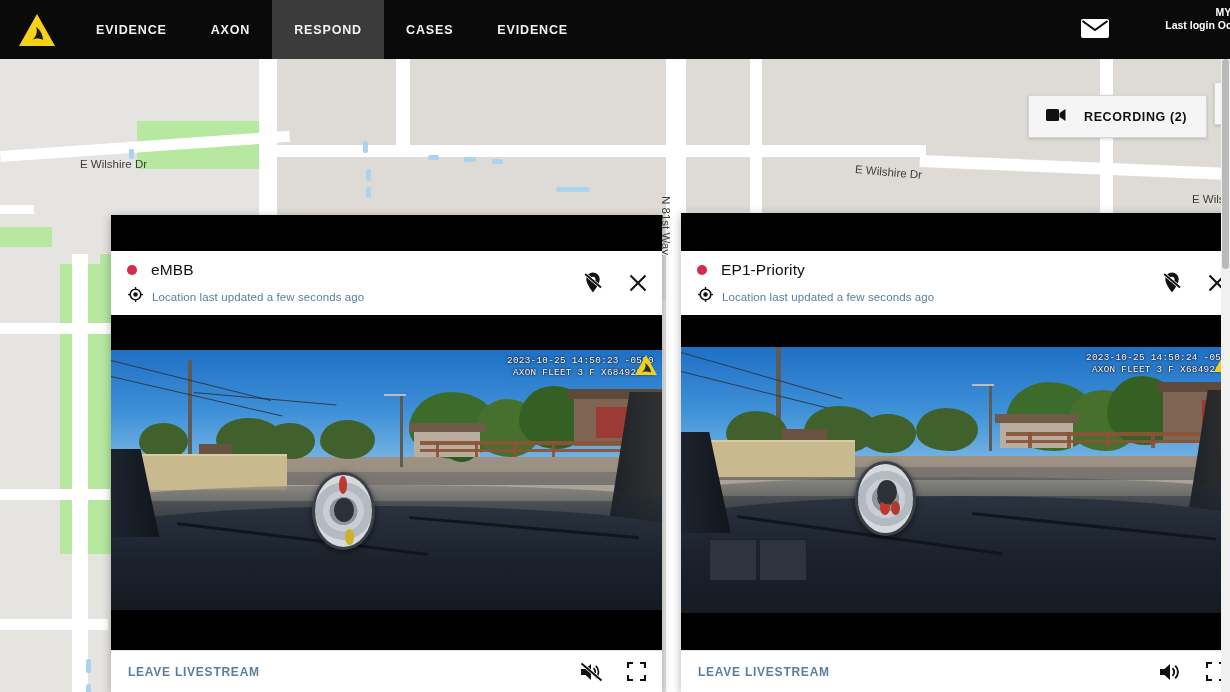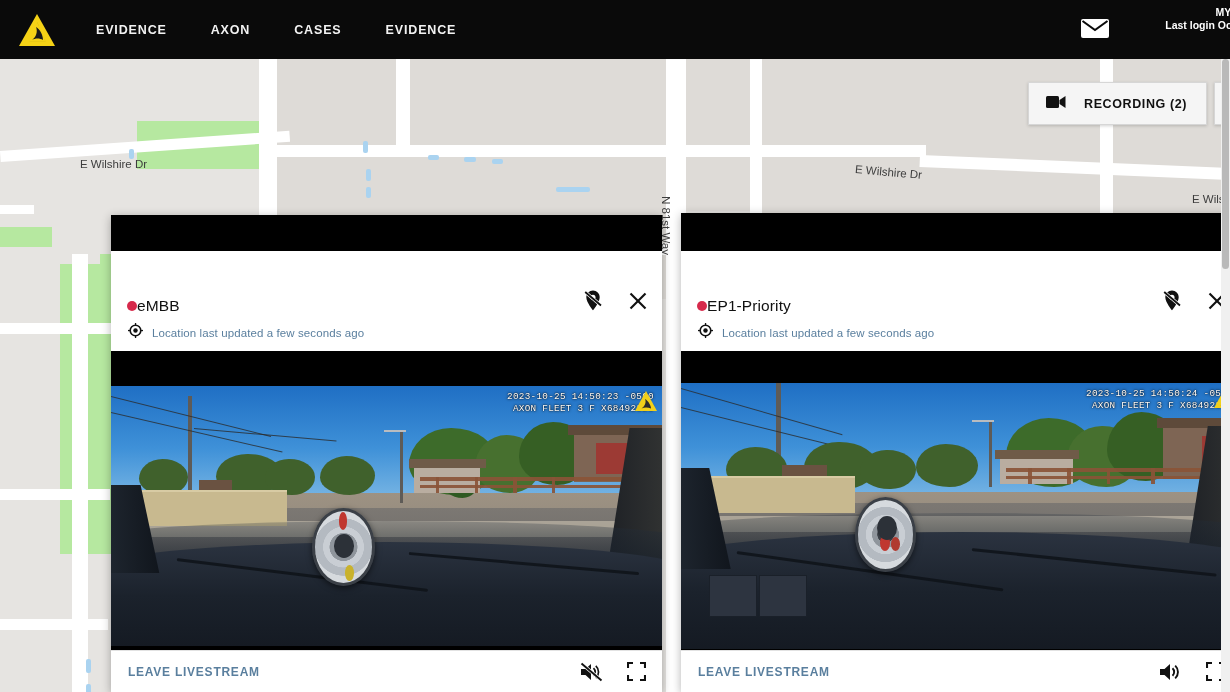--- a/index.html
+++ b/index.html
@@ -53,21 +53,21 @@
   .water { position: absolute; background: #aad3f0; border-radius: 2px; }
   .bldg { position: absolute; background: #dedbd7; }
   .lbl {
     position: absolute; color: #3d3d3d; font-size: 11.5px;
     font-family: "Liberation Sans", sans-serif; white-space: nowrap;
   }
   .lbl.rot90 { transform: rotate(90deg); transform-origin: 0 0; }
 
   
   #rec-badge {
-    position: absolute; top: 23px; right: 23px;
+    position: absolute; top: 36px; right: 23px;
     background: #f5f5f5; border: 1px solid #d6d6d6;
     height: 43px; display: flex; align-items: center;
     padding: 0 19px 0 17px; gap: 18px;
     box-shadow: 0 1px 3px rgba(0,0,0,.18);
     z-index: 20; cursor: pointer;
   }
   #rec-badge .lab { font-size: 12.5px; font-weight: bold; letter-spacing: .6px; color: #111; }
   #side-peek {
     position: absolute; top: 23px; right: -10px;
     width: 26px; height: 43px; background: #f5f5f5;
@@ -86,21 +86,21 @@
   #panel-left  { left: 111px; top: 215px; width: 551px; height: 477px; }
   #panel-right { left: 681px; top: 213px; width: 560px; height: 479px; }
 
   .panel-topbar { background: #000; height: 36px; flex: 0 0 36px; }
   #panel-right .panel-topbar { height: 38px; flex: 0 0 38px; }
 
   .panel-head {
     background: #fff; padding: 10px 16px 9px 16px;
     position: relative; flex: 0 0 auto;
   }
-  .title-row { display: flex; align-items: center; gap: 0; margin-top: 36px; }
+  .title-row { display: flex; align-items: center; gap: 14px; }
   .live-dot { width: 10px; height: 10px; border-radius: 50%; background: #d6294b; flex: 0 0 10px; }
   .panel-title { font-size: 15.5px; color: #111; font-weight: normal; letter-spacing: .1px; }
   .loc-row { display: flex; align-items: center; gap: 9px; margin-top: 8px; padding-left: 1px; }
   .loc-text { font-size: 11.5px; color: #5a7f9e; letter-spacing: .1px; }
   .head-actions {
     position: absolute; right: 14px; top: 50%; transform: translateY(-50%);
     display: flex; align-items: center; gap: 24px;
   }
   .head-actions .ico { cursor: pointer; display: flex; }
 
@@ -211,20 +211,23 @@
         <path d="M19,9 L27.5,28.5 L11,28.5 Z" fill="#f5d216"></path>
         <path d="M14,27 C18,24 20,19 18,14 C22,16 25,22 25,27 C22,25 17,25 14,27 Z" fill="#1a1a1a"></path>
       </svg>
     </div>
     <div class="navitems">
       <div class="navitem">
           <span>EVIDENCE</span>
         </div>
       <div class="navitem">
           <span>AXON</span>
+        </div>
+      <div class="navitem active">
+          <span>RESPOND</span>
         </div>
       <div class="navitem">
           <span>CASES</span>
         </div>
       <div class="navitem">
           <span>EVIDENCE</span>
         </div>
     </div>
     <div id="nav-right">
       <div id="mail-icon">

